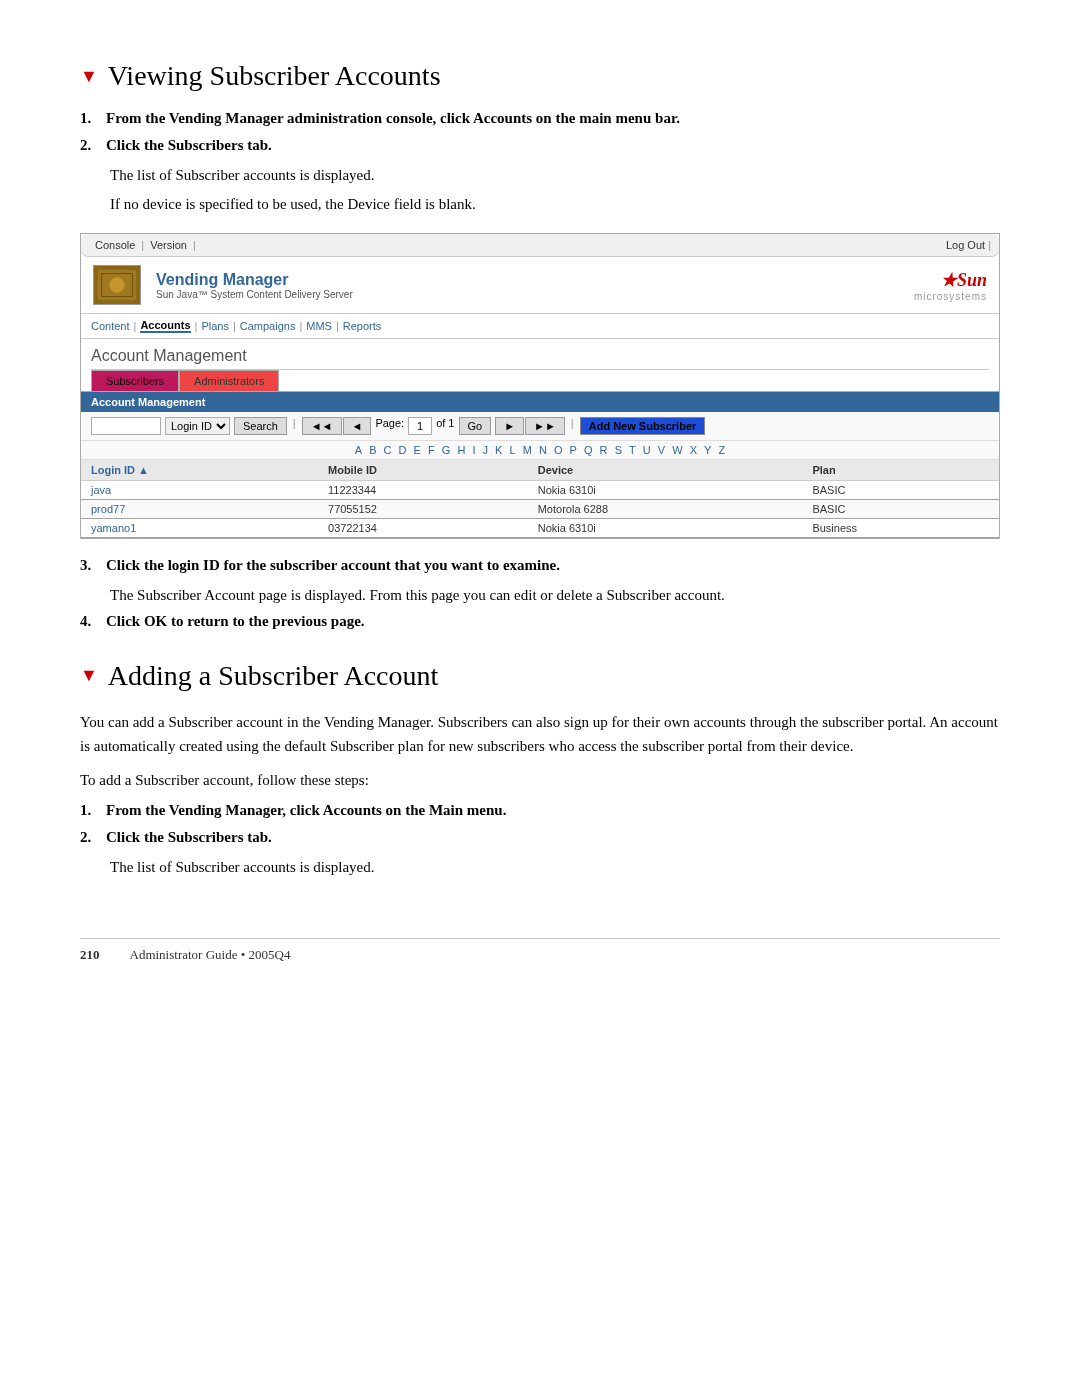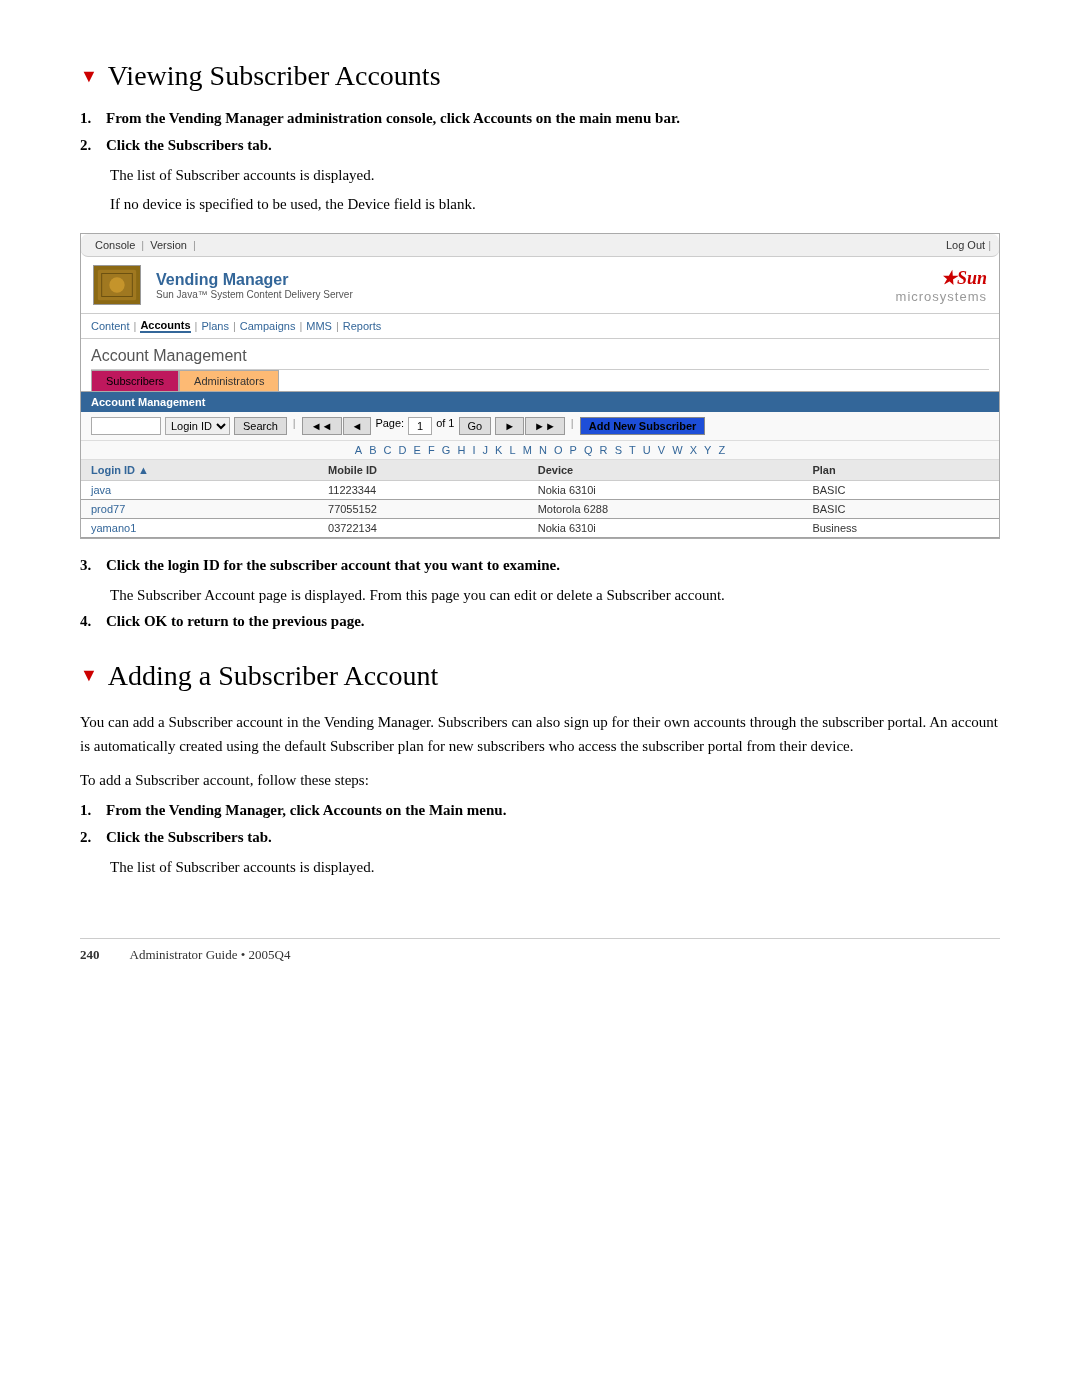--- a/index.html
+++ b/index.html
@@ -118,21 +118,21 @@
       align-items: flex-end;
     }
     .sun-logo-text {
       font-size: 18px;
       font-style: italic;
       color: #c00;
       font-weight: bold;
       font-family: serif;
     }
     .sun-logo-sub {
-      font-size: 13px;
+      font-size: 10px;
       color: #999;
       letter-spacing: 1px;
       margin-left: 32px;
     }
 
     
     .menu-bar {
       background: #fff;
       border-bottom: 1px solid #ccc;
       padding: 5px 10px;
@@ -167,21 +167,21 @@
       display: flex;
       padding: 0 10px;
       gap: 0;
     }
     .tab {
       padding: 4px 14px;
       border: 1px solid #aaa;
       border-bottom: none;
       cursor: pointer;
       font-size: 11px;
-      background: #fdba74;
+      background: #ef4444;
       color: #333;
     }
     .tab.active {
       background: #be185d;
       font-weight: normal;
       color: #000;
     }
 
     
     .table-area {
@@ -535,15 +535,15 @@
   </div>
 
   <div class="numbered-item">
     <span class="num">2.</span>
     <span class="bold-step">Click the Subscribers tab.</span>
   </div>
   <div class="step-indent">The list of Subscriber accounts is displayed.</div>
 </div>
 
 <div class="page-footer">
-  <span class="footer-page-num">240</span>
+  <span class="footer-page-num">210</span>
   <span>Administrator Guide • 2005Q4</span>
 </div>
 
 </body></html>

